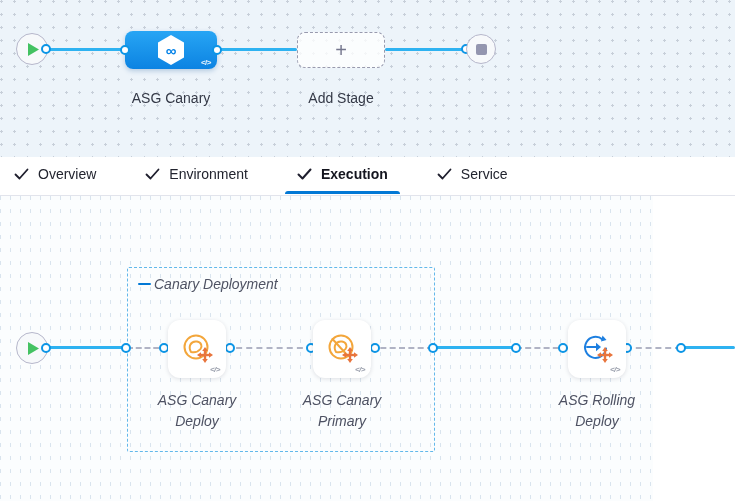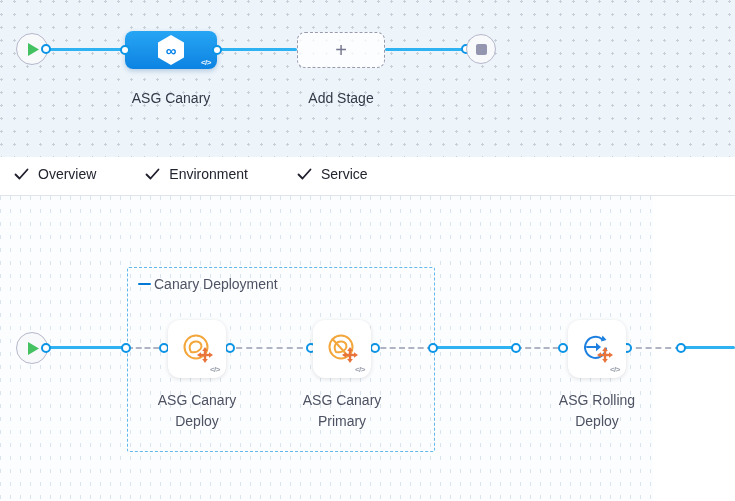--- a/index.html
+++ b/index.html
@@ -12,21 +12,21 @@
     background-image:radial-gradient(circle at 1.5px 1.5px, #c7cfd9 1px, transparent 1.4px);
     background-size:13px 13px; }
   .tabbar { position:relative; width:735px; height:39px; background:#fff;
     border-bottom:1px solid #e2e4ec; display:flex; align-items:center; gap:25px;
     padding:0 0 4px 2px; }
   .exec-canvas { position:relative; width:653px; height:305px;
     background-color:#fbfdfe;
     background-image:
       linear-gradient(to bottom, transparent 0, transparent 4px, #fbfdfe 4px, #fbfdfe 13px),
       linear-gradient(to right, #d9e4ee 0, #d9e4ee 1px, transparent 1px);
-    background-size:13px 13px, 10px 13px; }
+    background-size:13px 13px, 10px 13px;font-style:italic; }
 
   
   .tab { position:relative; height:39px; display:flex; align-items:center; gap:9px;
     padding:0 12px; font-size:14px; color:#22242f; cursor:pointer; }
   .tab.active { font-weight:700; color:#14151f; }
   .tab-underline { position:absolute; left:0; right:0; bottom:0; height:3px;
     background:#0278d5; border-radius:3px 3px 0 0; }
 
   
   .abs { position:absolute; }
@@ -110,20 +110,27 @@
         <path d="M1.5 6.5 L5.5 10.5 L13.5 1.5" fill="none" stroke="#1e1e2d" stroke-width="1.8" stroke-linecap="round" stroke-linejoin="round"></path>
       </svg>
     <span>Overview</span>
   </div>
   <div class="tab">
     <svg width="15" height="12" viewBox="0 0 15 12">
         <path d="M1.5 6.5 L5.5 10.5 L13.5 1.5" fill="none" stroke="#1e1e2d" stroke-width="1.8" stroke-linecap="round" stroke-linejoin="round"></path>
       </svg>
     <span>Environment</span>
   </div>
+  <div class="tab active">
+    <svg width="15" height="12" viewBox="0 0 15 12">
+        <path d="M1.5 6.5 L5.5 10.5 L13.5 1.5" fill="none" stroke="#1e1e2d" stroke-width="2" stroke-linecap="round" stroke-linejoin="round"></path>
+      </svg>
+    <span>Execution</span>
+    <div class="tab-underline"></div>
+  </div>
   <div class="tab">
     <svg width="15" height="12" viewBox="0 0 15 12">
         <path d="M1.5 6.5 L5.5 10.5 L13.5 1.5" fill="none" stroke="#1e1e2d" stroke-width="1.8" stroke-linecap="round" stroke-linejoin="round"></path>
       </svg>
     <span>Service</span>
   </div>
 </div>
 
 <div class="exec-canvas">
 

